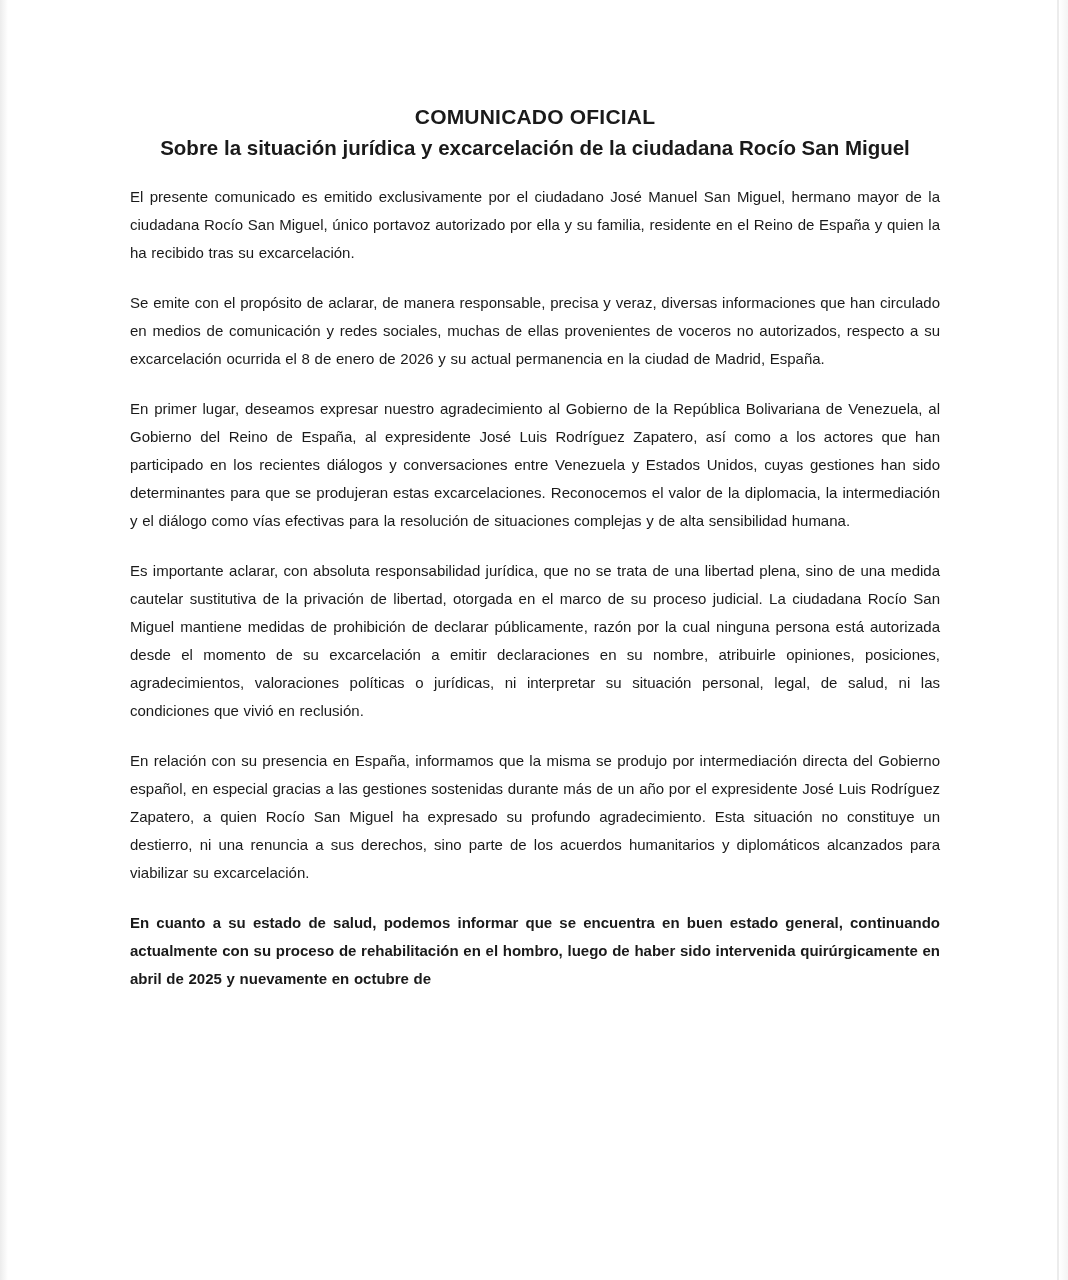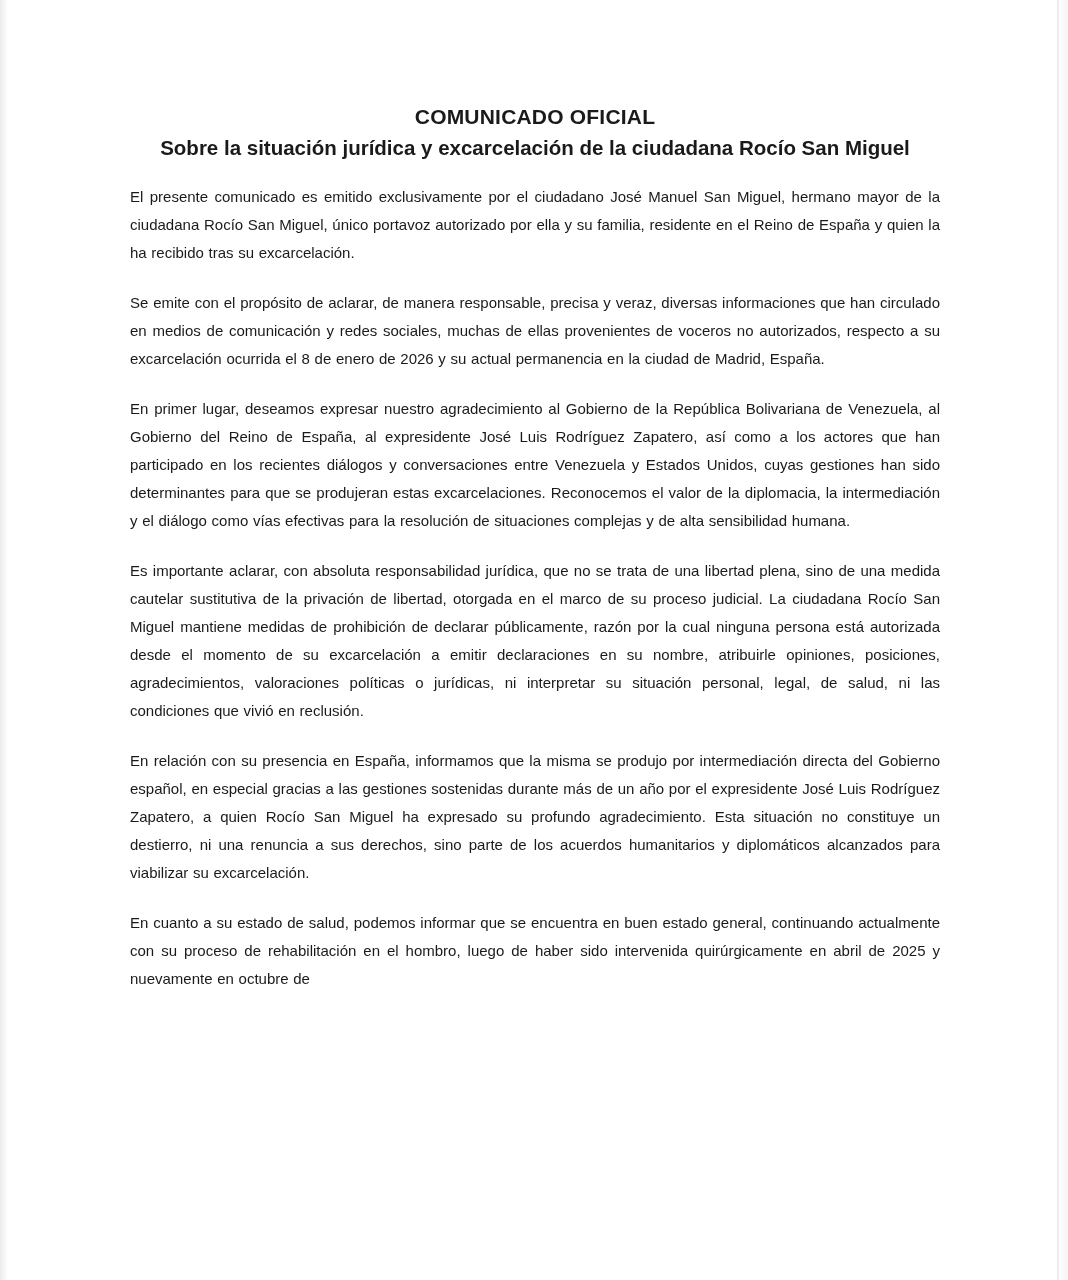--- a/index.html
+++ b/index.html
@@ -60,20 +60,21 @@
   p.body-par {
     margin: 0 0 22px 0;
     text-align: justify;
     text-justify: inter-word;
     font-size: 15px;
     line-height: 28px;
     word-spacing: 0.5px;
   }
   p.body-par:last-child {
     margin-bottom: 8px;
+    font-weight: bold;
   }
 </style>
 </head>
 <body>
 
 <div class="page">
   <div class="edge-left"></div>
   <div class="edge-right"></div>
   <div class="edge-right-soft"></div>
 

